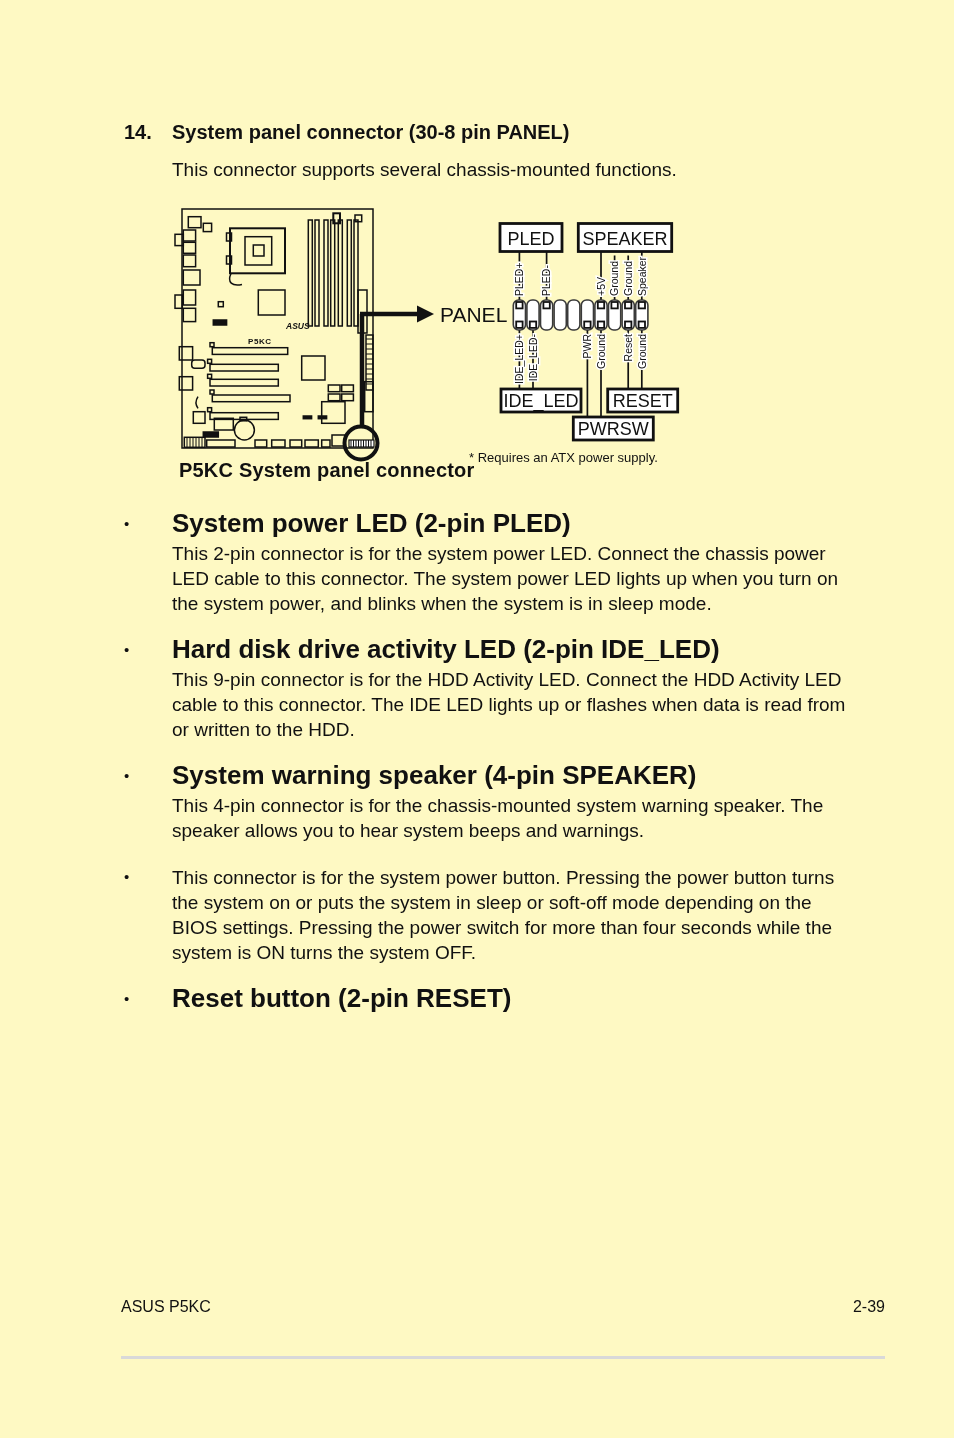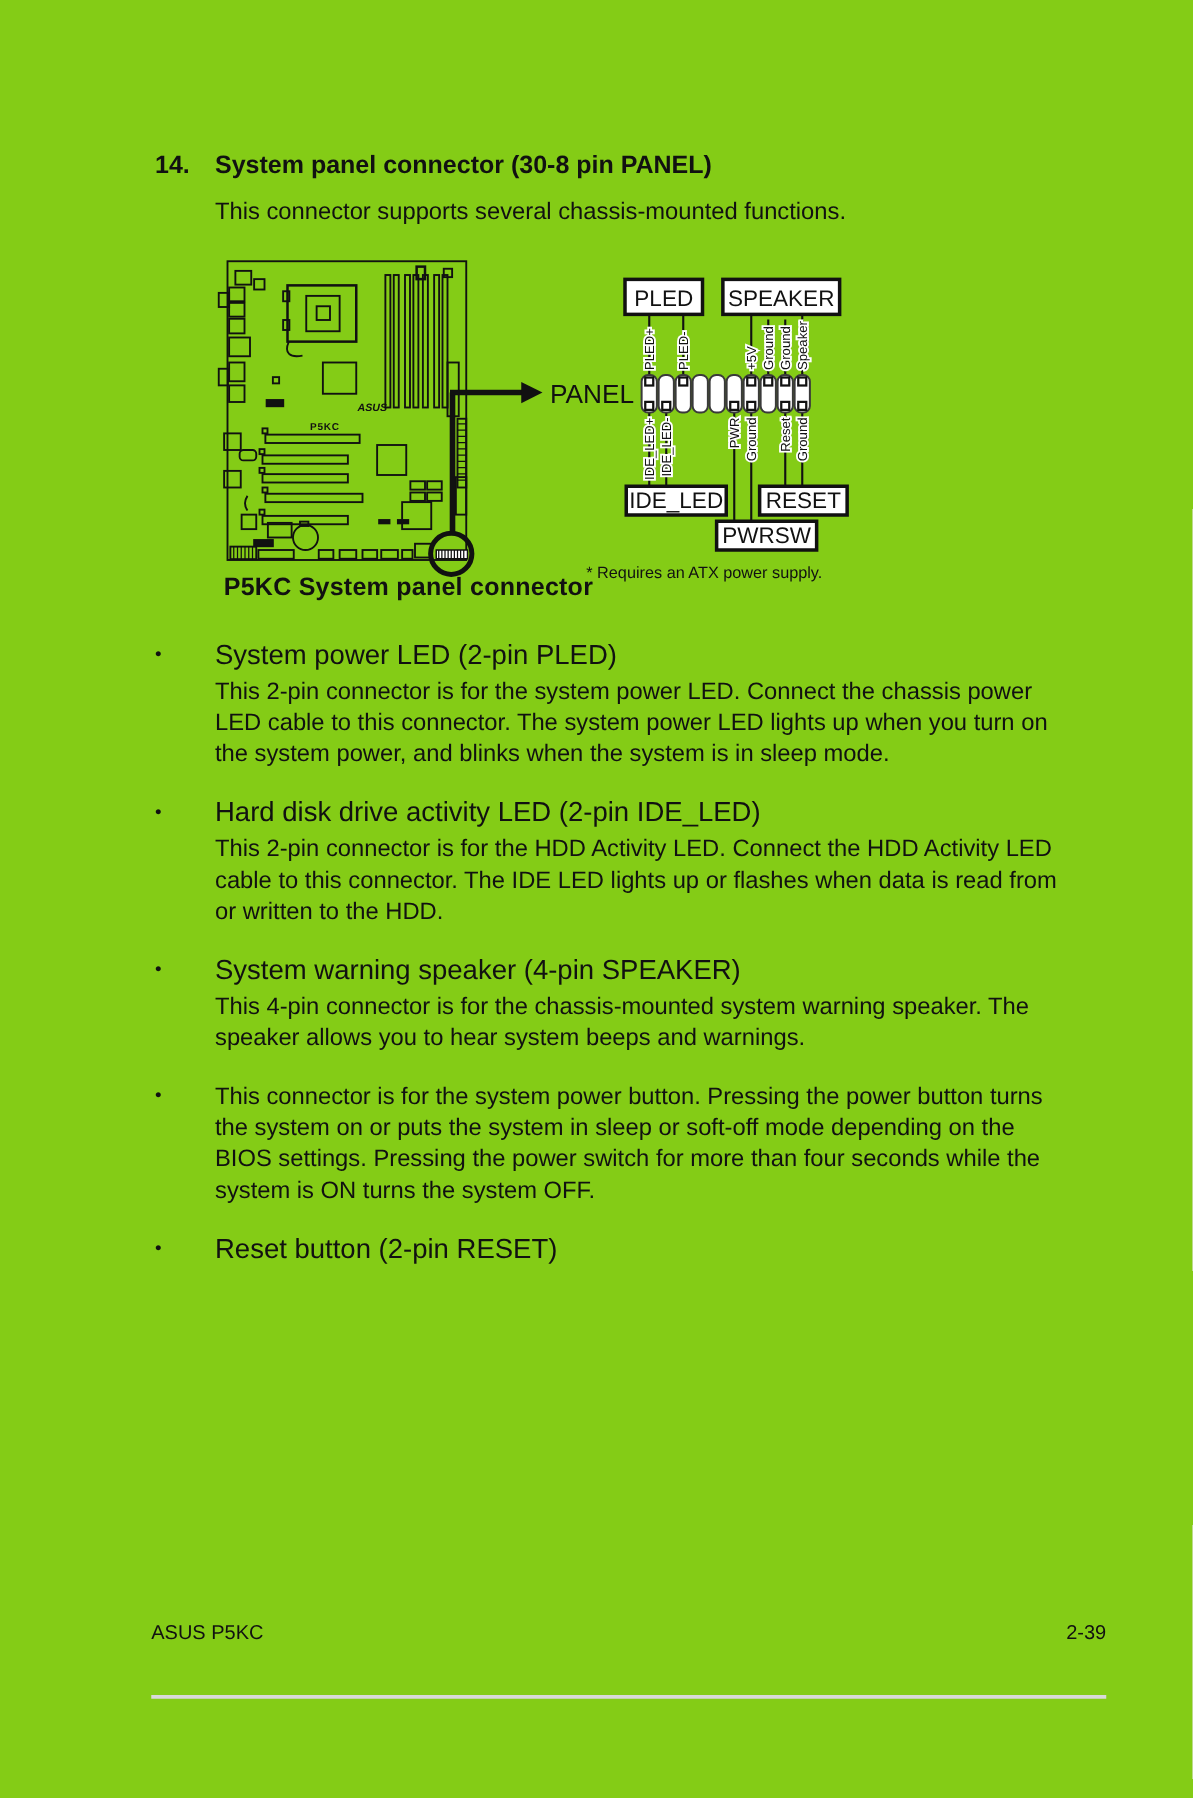--- a/index.html
+++ b/index.html
@@ -1,31 +1,31 @@
 <!DOCTYPE html>
 <html><head>
 <meta charset="utf-8">
 <style>
   html,body{margin:0;padding:0;background:#e8e8e8;}
   .page{
-    position:relative;width:954px;height:1438px;background:#84cc16;
+    position:relative;width:954px;height:1438px;background:#fef9c3;
     font-family:"Liberation Sans",sans-serif;color:#111;overflow:hidden;margin:0 auto;
   }
   .section-head{position:absolute;left:124px;top:121px;display:flex;}
   .section-head .num{width:48px;font-size:20px;font-weight:bold;}
   .section-head .title{font-size:20px;font-weight:bold;}
   .intro{position:absolute;left:172px;top:159px;font-size:19px;}
   .figure{position:absolute;left:165px;top:198px;width:600px;height:266px;}
   .figure svg{display:block;}
   .fig-caption{position:absolute;left:179px;top:459px;font-size:20px;font-weight:bold;letter-spacing:.2px;}
   .fig-note{position:absolute;left:469px;top:450px;font-size:13px;}
   .bullets{position:absolute;left:124px;top:512px;width:724px;}
   .bullet{display:grid;grid-template-columns:48px 1fr;margin-bottom:22px;}
   .bullet .marker{font-size:15px;line-height:23px;}
-  .bullet .bhead{font-size:22px;font-weight:normal;line-height:23px;margin-bottom:6px;}
+  .bullet .bhead{font-size:26px;font-weight:bold;line-height:23px;margin-bottom:6px;}
   .bullet .bbody{grid-column:2;font-size:19px;line-height:25px;max-width:674px;}
   .footer-rule{position:absolute;left:121px;top:1356px;width:764px;height:3px;background:#d9d9d9;}
   .footer{position:absolute;left:121px;top:1298px;width:764px;display:flex;justify-content:space-between;font-size:16px;}
   svg text{font-family:"Liberation Sans",sans-serif;}
   .pinlbl{font-size:10.5px;paint-order:stroke;stroke:#fff;stroke-width:3px;fill:#111;}
   .boxlbl{font-size:18px;font-weight:bold;font-family:"Liberation Sans",sans-serif;fill:#111;font-weight:normal;}
 </style>
 </head>
 <body>
 
@@ -236,21 +236,21 @@
 
   <div class="bullets">
     <div class="bullet">
       <div class="marker">•</div>
       <div class="bhead">System power LED (2-pin PLED)</div>
       <div class="bbody">This 2-pin connector is for the system power LED. Connect the chassis power LED cable to this connector. The system power LED lights up when you turn on the system power, and blinks when the system is in sleep mode.</div>
     </div>
     <div class="bullet">
       <div class="marker">•</div>
       <div class="bhead">Hard disk drive activity LED (2-pin IDE_LED)</div>
-      <div class="bbody">This 2-pin connector is for the HDD Activity LED. Connect the HDD Activity LED cable to this connector. The IDE LED lights up or flashes when data is read from or written to the HDD.</div>
+      <div class="bbody">This 9-pin connector is for the HDD Activity LED. Connect the HDD Activity LED cable to this connector. The IDE LED lights up or flashes when data is read from or written to the HDD.</div>
     </div>
     <div class="bullet">
       <div class="marker">•</div>
       <div class="bhead">System warning speaker (4-pin SPEAKER)</div>
       <div class="bbody">This 4-pin connector is for the chassis-mounted system warning speaker. The speaker allows you to hear system beeps and warnings.</div>
     </div>
     <div class="bullet">
       <div class="marker">•</div>
       <div class="bbody">This connector is for the system power button. Pressing the power button turns the system on or puts the system in sleep or soft-off mode depending on the BIOS settings. Pressing the power switch for more than four seconds while the system is ON turns the system OFF.</div>
     </div>

